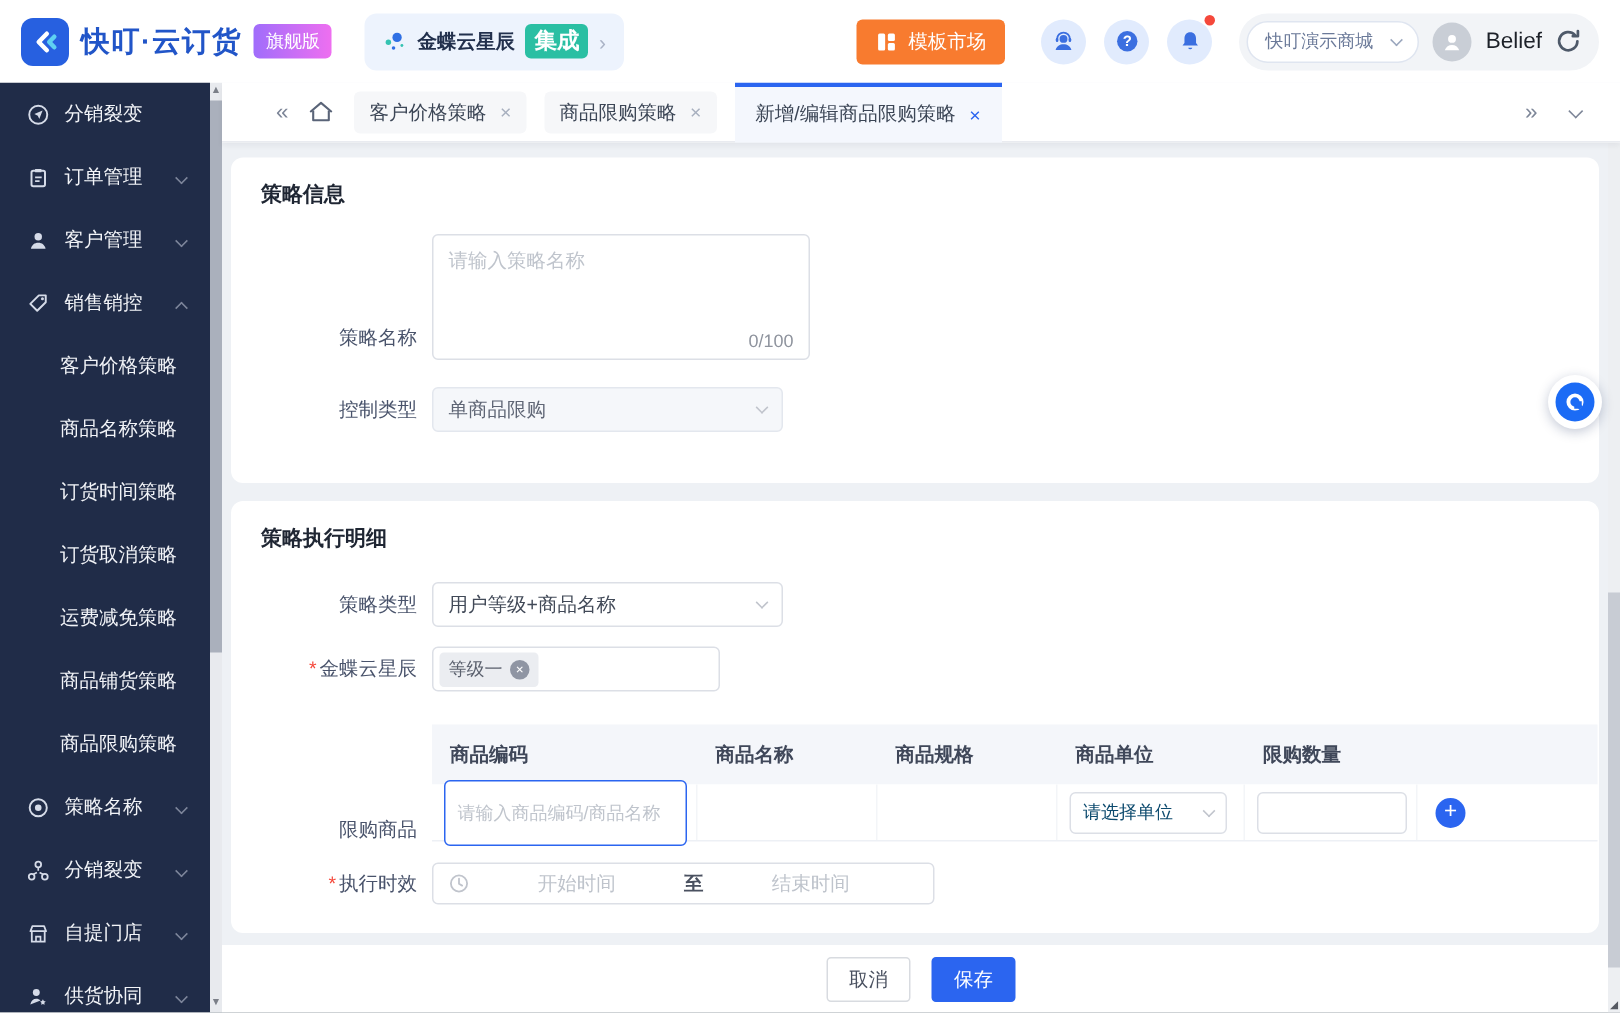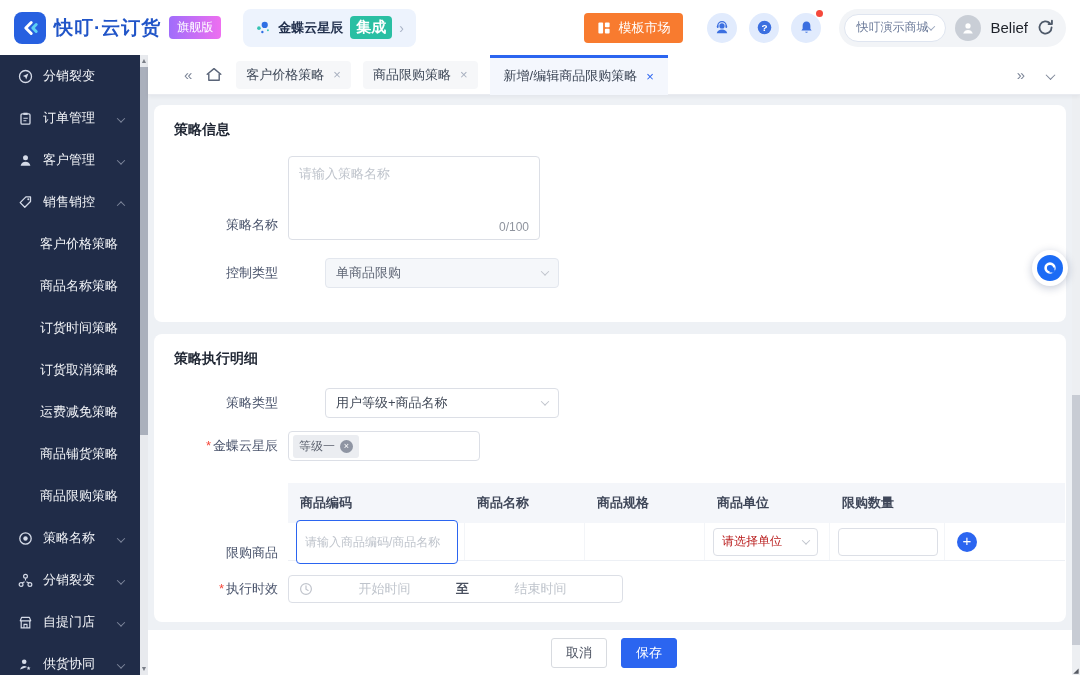--- a/index.html
+++ b/index.html
@@ -22,21 +22,21 @@
   .integ-arrow { color:#aab3c6; font-size:14px; }
   .hdr-spacer { flex:1; }
   .btn-template { height:30px; background:#f87b2f; border-radius:4px; color:#fff; display:flex;
                   align-items:center; gap:7px; padding:0 13px; margin-right:24px; cursor:pointer; }
   .hicon { width:30px; height:30px; border-radius:50%; background:#e1ebfd; display:flex;
            align-items:center; justify-content:center; margin-right:12px; position:relative; cursor:pointer; }
   .reddot { position:absolute; top:-3px; right:-2px; width:7px; height:7px; border-radius:50%; background:#f5483b; }
   .user-pill { margin-left:6px; margin-right:14px; height:38px; background:#f2f4f7; border-radius:19px;
                display:flex; align-items:center; padding:0 12px 0 5px; gap:9px; }
   .store-box { height:28px; background:#fff; border:1px solid #dfe5f0; border-radius:15px;
-               display:flex; align-items:center; gap:0; padding:0 11px; cursor:pointer;
+               display:flex; align-items:center; gap:13px; padding:0 11px; cursor:pointer;
                font-size:12px; color:#6b7a99; }
   .avatar { width:26px; height:26px; border-radius:50%; background:#c9ced6; display:flex;
             align-items:center; justify-content:center; }
   .uname { font-size:15px; color:#1d2129; }
 
   
   .body { position:absolute; top:55px; left:0; width:1080px; height:620px; display:flex; }
 
   
   .sidebar { width:140px; background:#202c48; flex:none; overflow:hidden; }
@@ -83,21 +83,21 @@
   .star { color:#f5483b; margin-right:2px; }
 
   .txtarea { width:252px; height:84px; border:1px solid #dcdfe6; border-radius:4px; position:relative; }
   .txtarea textarea { width:100%; height:62px; border:none; outline:none; resize:none; background:transparent;
             padding:8px 10px; font-size:13px; font-family:inherit; color:#333; }
   .txtarea textarea::placeholder { color:#bfc4cc; }
   .counter { position:absolute; right:10px; bottom:5px; font-size:12px; color:#8f949e; }
 
   .sel { width:234px; height:30px; border:1px solid #dcdfe6; border-radius:4px; background:#fff;
          display:flex; align-items:center; justify-content:space-between; padding:3px 10px;
-         font-size:13px; color:#414957; cursor:pointer;margin-left:37px; }
+         font-size:13px; color:#414957; cursor:pointer; }
   .sel.disabled { background:#f5f7fa; border-color:#e3e7ee; color:#5f6675; cursor:not-allowed; }
   .sel .chev { color:#c0c4cc; }
 
   .lvl-input { width:192px; height:30px; border:1px solid #dcdfe6; border-radius:4px; background:#fff;
                display:flex; align-items:center; padding:0 4px; }
   .tagchip { background:#ebedf1; border-radius:3px; padding:3px 6px; display:flex; align-items:center;
              gap:5px; font-size:12px; color:#5b616e; }
   .tag-close { width:13px; height:13px; border-radius:50%; background:#8f95a3; color:#fff; font-size:9px;
                line-height:13px; text-align:center; cursor:pointer; }
 
@@ -108,21 +108,21 @@
   .t-row { display:flex; height:38px; background:#fff; align-items:center; border-bottom:1px solid #edf0f5; }
   .tc { flex:none; height:100%; display:flex; align-items:center; }
   .c1{width:177px;} .c2{width:120px;} .c3{width:120px;} .c4{width:125px;} .c5{width:115px;} .c6{width:120px;}
   .t-row .tc { border-right:1px solid #f3f5f8; }
   .t-row .tc:last-child { border-right:none; }
   .code-input { width:162px; height:44px; margin-left:8px; border:1px solid #2b65f0; border-radius:4px;
                 padding:0 8px; font-size:12px; outline:none; }
   .code-input::placeholder { color:#bfc4cc; }
   .unit-sel { width:105px; height:28px; margin-left:8px; border:1px solid #dcdfe6; border-radius:4px;
               display:flex; align-items:center; justify-content:space-between; padding:0 8px;
-              font-size:12px; color:#b91c1c; cursor:pointer; background:#fff; }
+              font-size:12px; color:#0c4a6e; cursor:pointer; background:#fff; }
   .qty-input { width:100px; height:28px; margin-left:8px; border:1px solid #dcdfe6; border-radius:4px;
                padding:0 8px; font-size:12px; outline:none; }
   .add-btn { width:20px; height:20px; margin-left:12px; border-radius:50%; background:#2b65f0; color:#fff;
              font-size:15px; line-height:18px; text-align:center; cursor:pointer; }
 
   .daterange { width:335px; height:28px; border:1px solid #dcdfe6; border-radius:4px; background:#fff;
                display:flex; align-items:center; padding:0 10px; cursor:pointer; }
   .dr-ph { flex:1; text-align:center; color:#bfc4cc; font-size:13px; }
   .dr-to { color:#4a5160; font-size:13px; font-weight:bold; }
 

